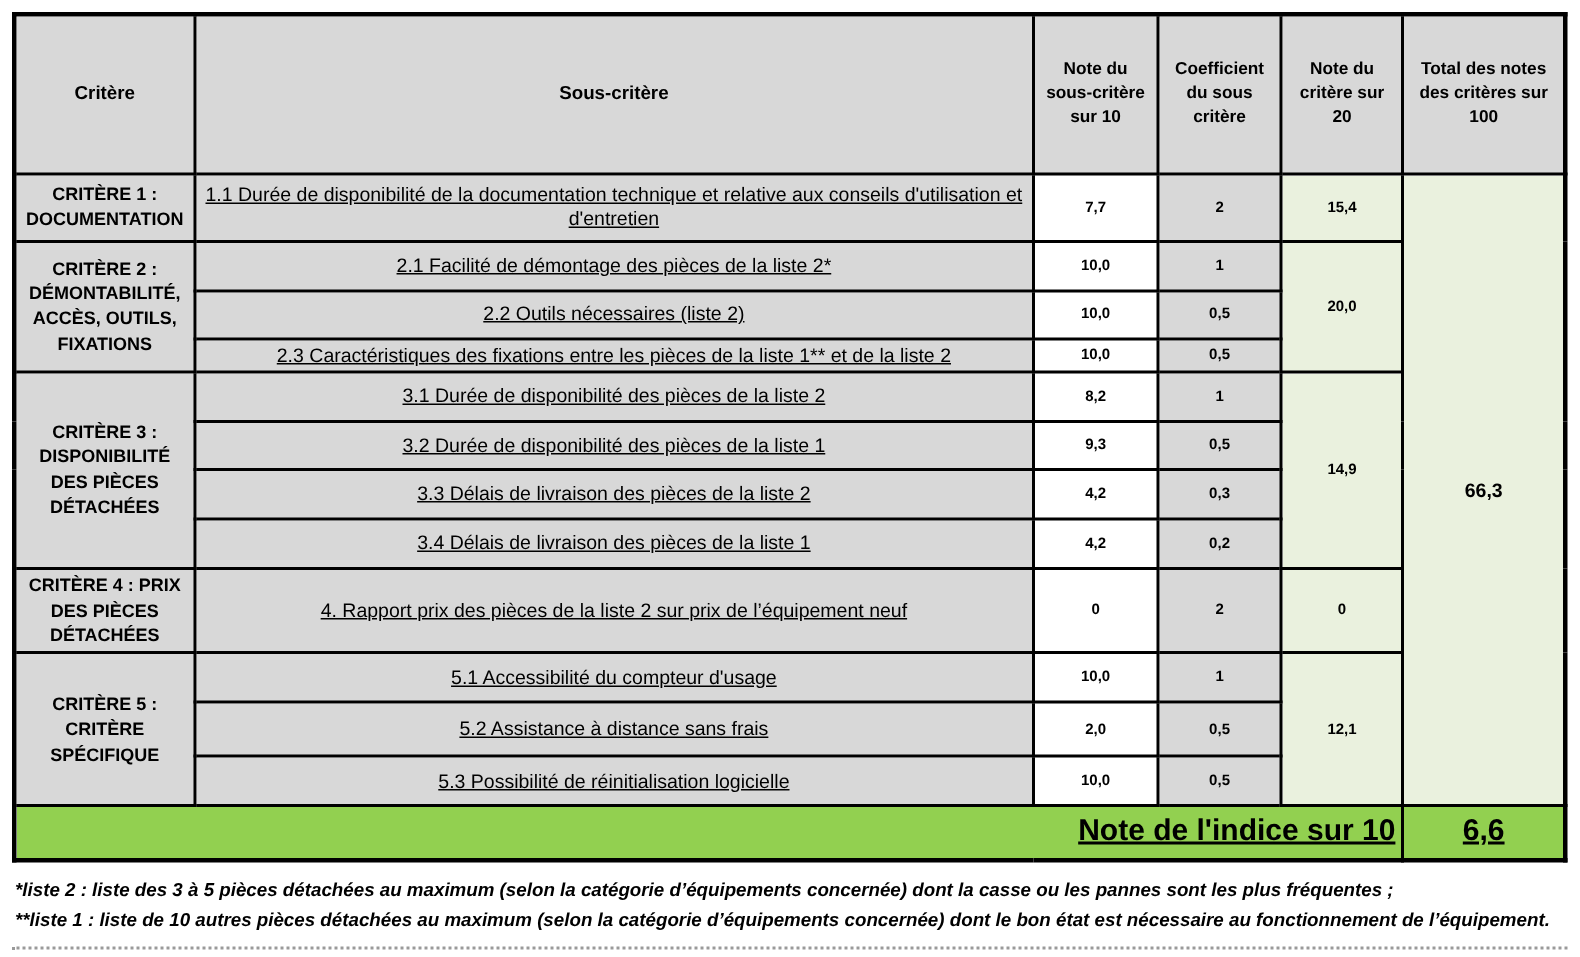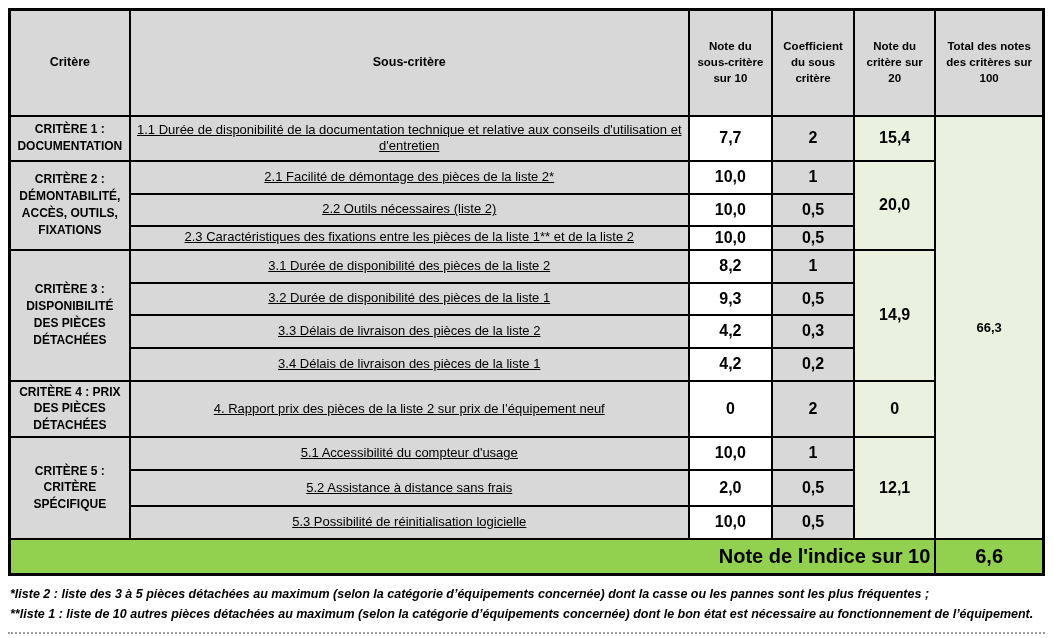--- a/index.html
+++ b/index.html
@@ -57,31 +57,31 @@
     padding: 2px 5px;
   }
   td.sub {
     font-size: 13px;
     text-align: center;
     padding: 2px 6px;
     line-height: 1.25;
     text-decoration: underline;
   }
   td.num, td.score20, td.total {
-    font-size: 16px;
+    font-size: 10px;
     font-weight: bold;
     text-align: center;
   }
   td.total { font-size: 13px; }
 
   
   tr.sub-row > td { border-top: 1px dotted #7a7a7a; }
 
   
-  tr.index-row { height: 36px; }
+  tr.index-row { height: 36px; text-decoration: underline; }
   td.index-label {
     font-size: 20px;
     font-weight: bold;
     text-align: right;
     padding-right: 16px;
   }
   td.index-value {
     font-size: 20px;
     font-weight: bold;
     text-align: center;

